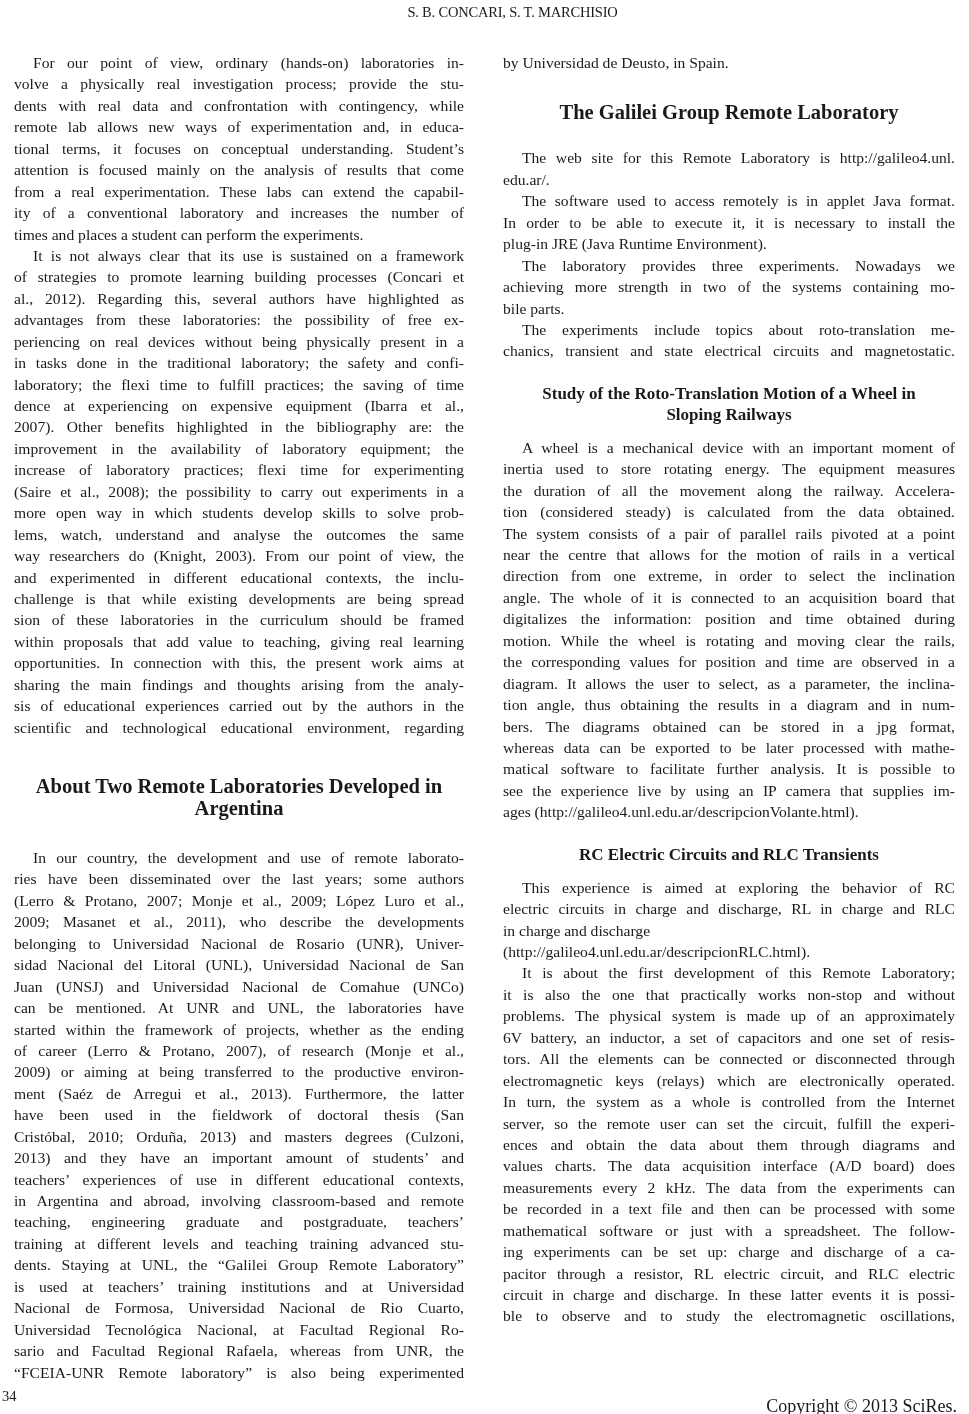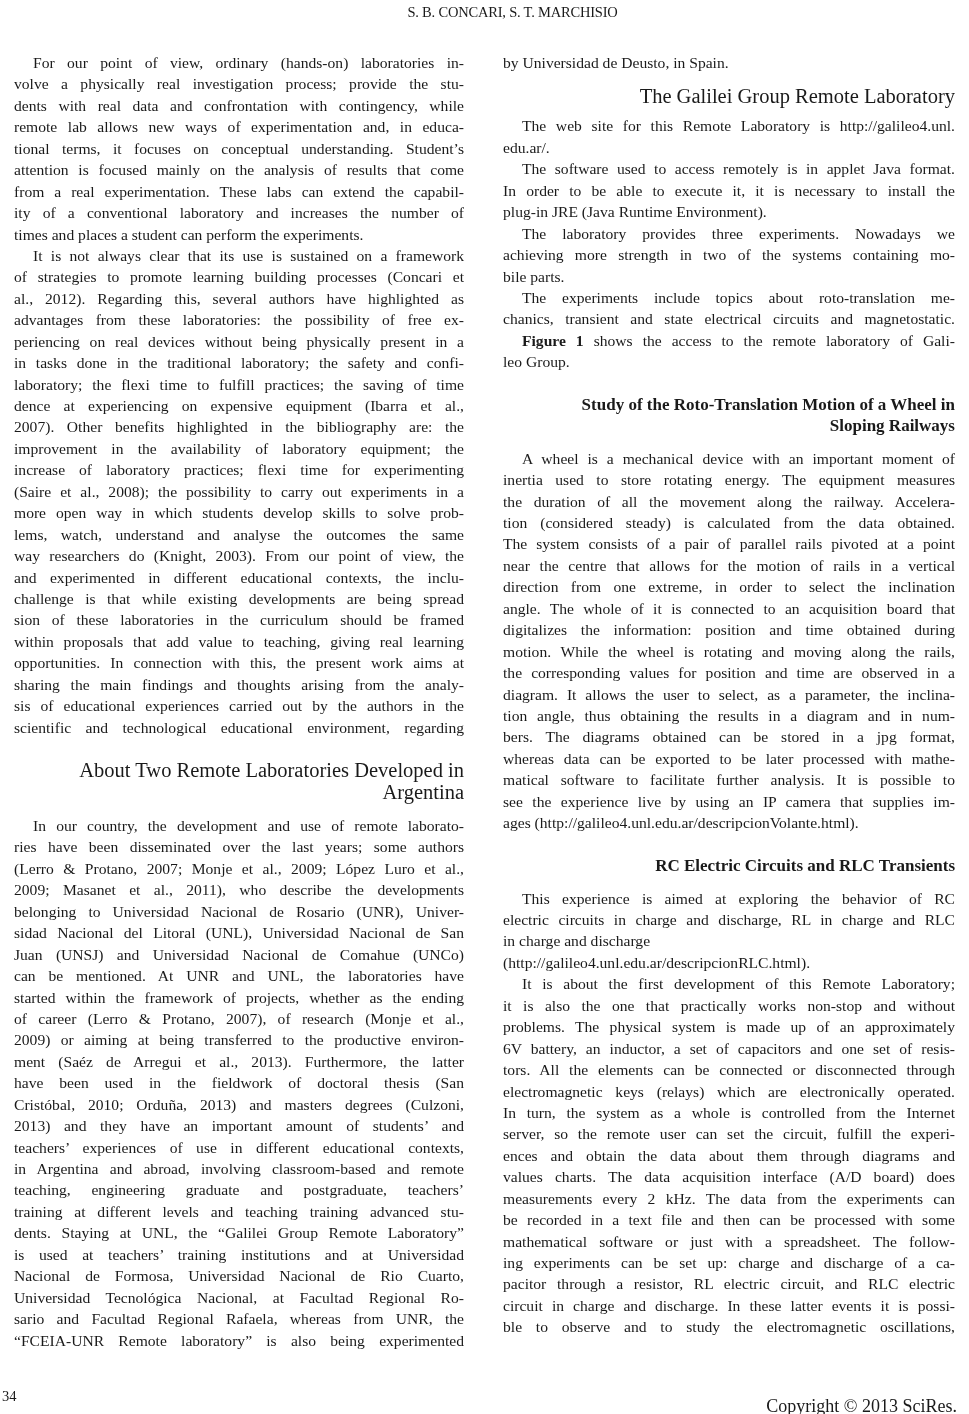--- a/index.html
+++ b/index.html
@@ -17,25 +17,25 @@
   .col.right { left: 503px; width: 452px; }
   .line {
     display: block; font-size: 15.6px; line-height: 21.45px; height: 21.45px;
     white-space: nowrap; text-align: justify; text-align-last: justify;
   }
   .line.last { text-align-last: left; }
   .line.indent { padding-left: 19px; }
   .gap { height: 21px; }
   .gap.small { height: 12px; }
   h2.sec {
-    margin: 0; font-weight: normal; text-align: right;
+    margin: 16px; font-weight: bold; text-align: center;
     font-size: 20.5px; line-height: 22px;
   }
   h3.sub {
-    margin: 0; font-weight: bold; text-align: right;
+    margin: 0; font-weight: bold; text-align: center;
     font-size: 17px; line-height: 21px;
   }
   .bold { font-weight: bold; }
   .footer-page { position: absolute; left: 2px; top: 1388px; font-size: 14.5px; }
   .footer-copy { position: absolute; right: 12px; top: 1396px; font-size: 18px; }
 </style>
 </head>
 <body>
 
 <div class="running-head">S. B. CONCARI, S. T. MARCHISIO</div>
@@ -128,41 +128,37 @@
     </div>
   <div>
       <span class="line indent">The laboratory provides three experiments. Nowadays we</span>
       <span class="line">achieving more strength in two of the systems containing mo-</span>
       <span class="line last">bile parts.</span>
     </div>
   <div>
       <span class="line indent">The experiments include topics about roto-translation me-</span>
       <span class="line">chanics, transient and state electrical circuits and magnetostatic.</span>
     </div>
-  <div>
-    <span class="line indent" style="text-align-last:justify"><span class="bold">Figure 1</span><span> shows the access to the remote laboratory of Gali-</span></span>
-    <span class="line last">leo Group.</span>
-  </div>
   <div class="gap"></div>
   <h3 class="sub">
     <span>Study of the Roto-Translation Motion of a Wheel in</span><br>
     <span>Sloping Railways</span>
   </h3>
   <div class="gap small"></div>
   <div>
       <span class="line indent">A wheel is a mechanical device with an important moment of</span>
       <span class="line">inertia used to store rotating energy. The equipment measures</span>
       <span class="line">the duration of all the movement along the railway. Accelera-</span>
       <span class="line">tion (considered steady) is calculated from the data obtained.</span>
       <span class="line">The system consists of a pair of parallel rails pivoted at a point</span>
       <span class="line">near the centre that allows for the motion of rails in a vertical</span>
       <span class="line">direction from one extreme, in order to select the inclination</span>
       <span class="line">angle. The whole of it is connected to an acquisition board that</span>
       <span class="line">digitalizes the information: position and time obtained during</span>
-      <span class="line">motion. While the wheel is rotating and moving along the rails,</span>
+      <span class="line">motion. While the wheel is rotating and moving clear the rails,</span>
       <span class="line">the corresponding values for position and time are observed in a</span>
       <span class="line">diagram. It allows the user to select, as a parameter, the inclina-</span>
       <span class="line">tion angle, thus obtaining the results in a diagram and in num-</span>
       <span class="line">bers. The diagrams obtained can be stored in a jpg format,</span>
       <span class="line">whereas data can be exported to be later processed with mathe-</span>
       <span class="line">matical software to facilitate further analysis. It is possible to</span>
       <span class="line">see the experience live by using an IP camera that supplies im-</span>
       <span class="line last">ages (http://galileo4.unl.edu.ar/descripcionVolante.html).</span>
     </div>
   <div class="gap"></div>

